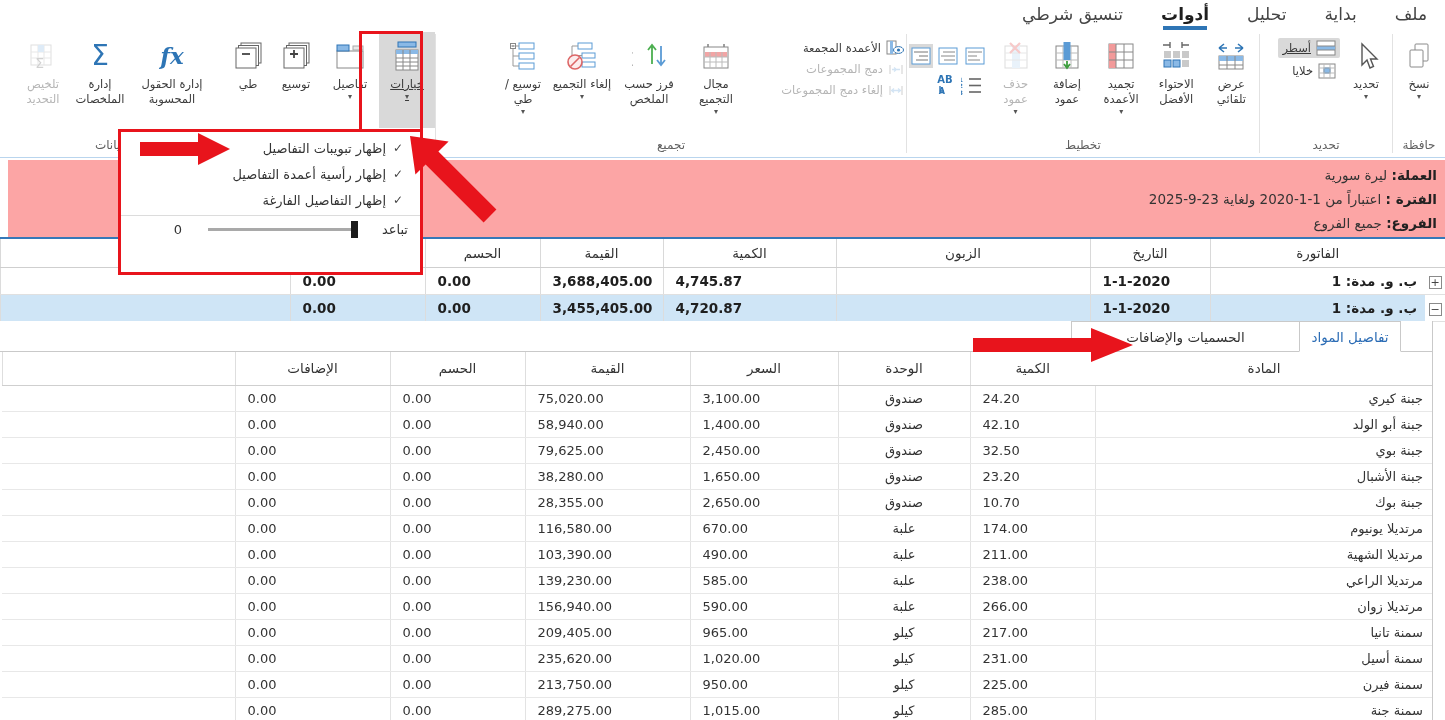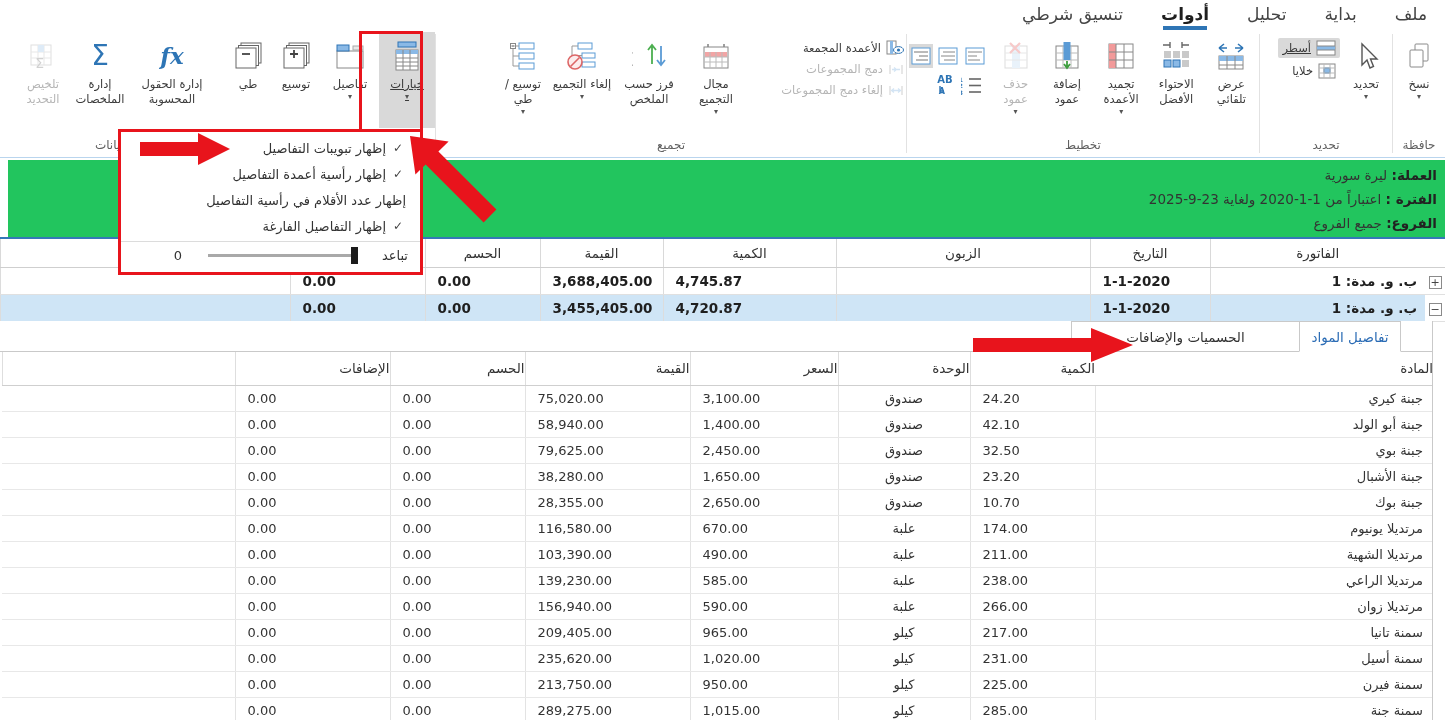--- a/index.html
+++ b/index.html
@@ -39,21 +39,21 @@
   .tinyrow { display:flex; gap:3px; padding:2px 2px; }
   .tinybtn { width:24px; height:24px; border:1px solid transparent; display:flex;
     align-items:center; justify-content:center; }
 
   .fx-glyph { font-family:"DejaVu Serif",serif; font-style:italic; font-weight:bold;
     font-size:23px; color:#2e75b5; }
   .sigma-glyph { font-size:28px; color:#2e75b5; line-height:1; }
   .ab-glyph { font-size:10px; font-weight:bold; color:#2e75b5; line-height:1; }
 
   
-  #info-bar { position:absolute; top:160px; right:0; left:8px; height:77px; background:#22c55e;
+  #info-bar { position:absolute; top:160px; right:0; left:8px; height:77px; background:#fca5a5;
     padding:3px 8px 0 0; font-size:13.5px; color:#333; }
   #info-bar .irow { line-height:24px; }
   #info-bar b { color:#222; }
 
   
   #master { position:absolute; top:237px; right:0; left:0; border-top:2px solid #3578b8; }
   table { border-collapse:collapse; table-layout:fixed; }
   #master table { width:1445px; }
   #master th { height:28px; font-size:13.5px; font-weight:normal; color:#333; text-align:center;
     border-bottom:1px solid #cfcfcf; border-left:1px solid #d9d9d9; background:#fff; }
@@ -76,21 +76,21 @@
   #detail-inner { width:1433px; height:399px; border-left:1px solid #c9c9c9;
     border-right:1px solid #c9c9c9; border-right-color:#c9c9c9; }
   #tabstrip { height:31px; border-bottom:1px solid #c9c9c9; display:flex;
     padding-right:32px; position:relative; background:#fff; }
   .dtab { height:31px; display:flex; align-items:center; justify-content:center;
     font-size:13.5px; border:1px solid #c9c9c9; margin-bottom:-1px; background:#fff; }
   .dtab.active { color:#2b6cb5; border-bottom:1px solid #fff; width:102px; }
   .dtab.plain { color:#333; width:228px; border-right:none; border-bottom:1px solid #c9c9c9; }
 
   #detail table { width:1431px; }
-  #detail th { height:33px; font-size:13.5px; font-weight:normal; color:#333; text-align:right;
+  #detail th { height:33px; font-size:13.5px; font-weight:normal; color:#333; text-align:center;
     border-bottom:1px solid #cfcfcf; border-left:1px solid #dedede; background:#fff; }
   #detail td { height:26px; font-size:13px; color:#333;
     border-bottom:1px solid #e8e8e8; border-left:1px solid #e3e3e3; background:#fff; }
   #detail th.nob, #detail td.td-fill { border-left:none; }
   #detail .td-num { text-align:left; direction:ltr; padding-left:12px; font-weight:normal; }
   .td-mat { text-align:right; padding-right:10px; }
   .td-unit { text-align:center; }
 
   
   #options-box { position:absolute; left:359px; top:31px; width:64px; height:101px;
@@ -719,23 +719,20 @@
 
   <div id="options-menu">
     <div class="mitem">
       <span class="mcheck">✓</span>
       <span>إظهار تبويبات التفاصيل</span>
     </div>
     <div class="mitem">
       <span class="mcheck">✓</span>
       <span>إظهار رأسية أعمدة التفاصيل</span>
     </div>
-    <div class="mitem nocheck">
-      <span>إظهار عدد الأقلام في رأسية التفاصيل</span>
-    </div>
     <div class="mitem">
       <span class="mcheck">✓</span>
       <span>إظهار التفاصيل الفارغة</span>
     </div>
     <div class="slider-row">
       <span class="slabel">تباعد</span>
       <span class="strack">
           <span class="shandle"></span>
         </span>
       <span class="sval" style="margin-right:14px">0</span>

